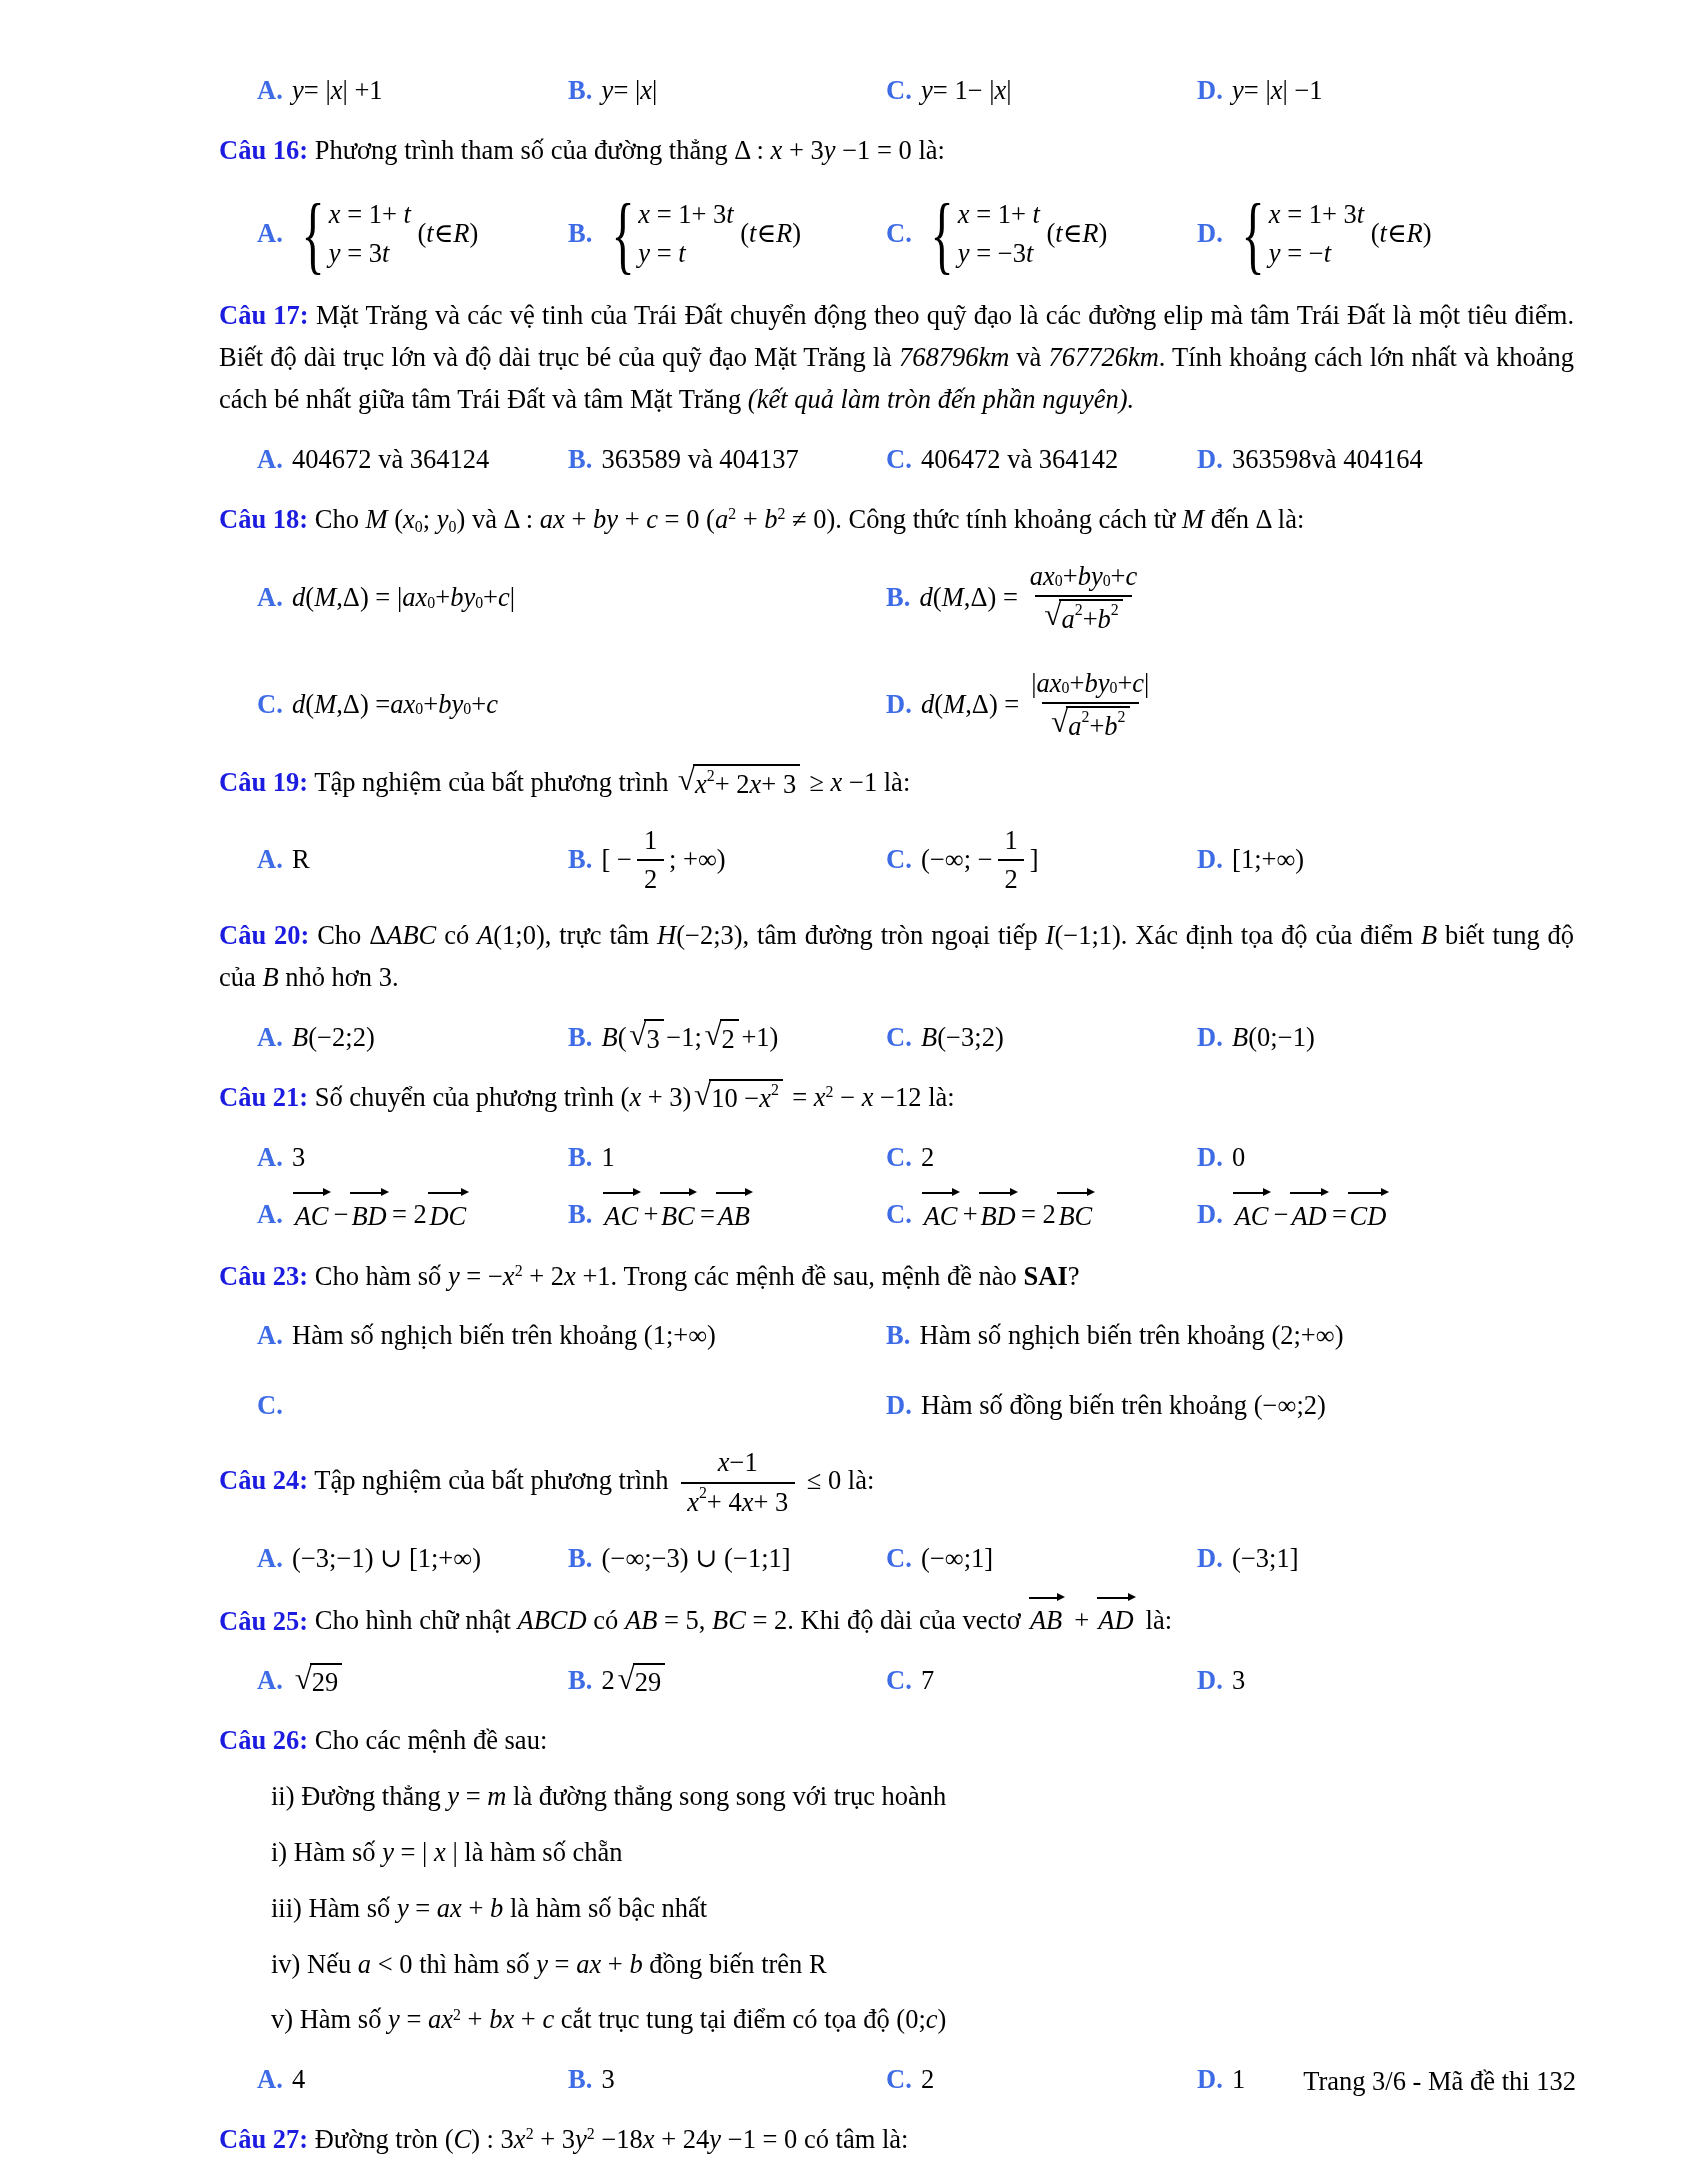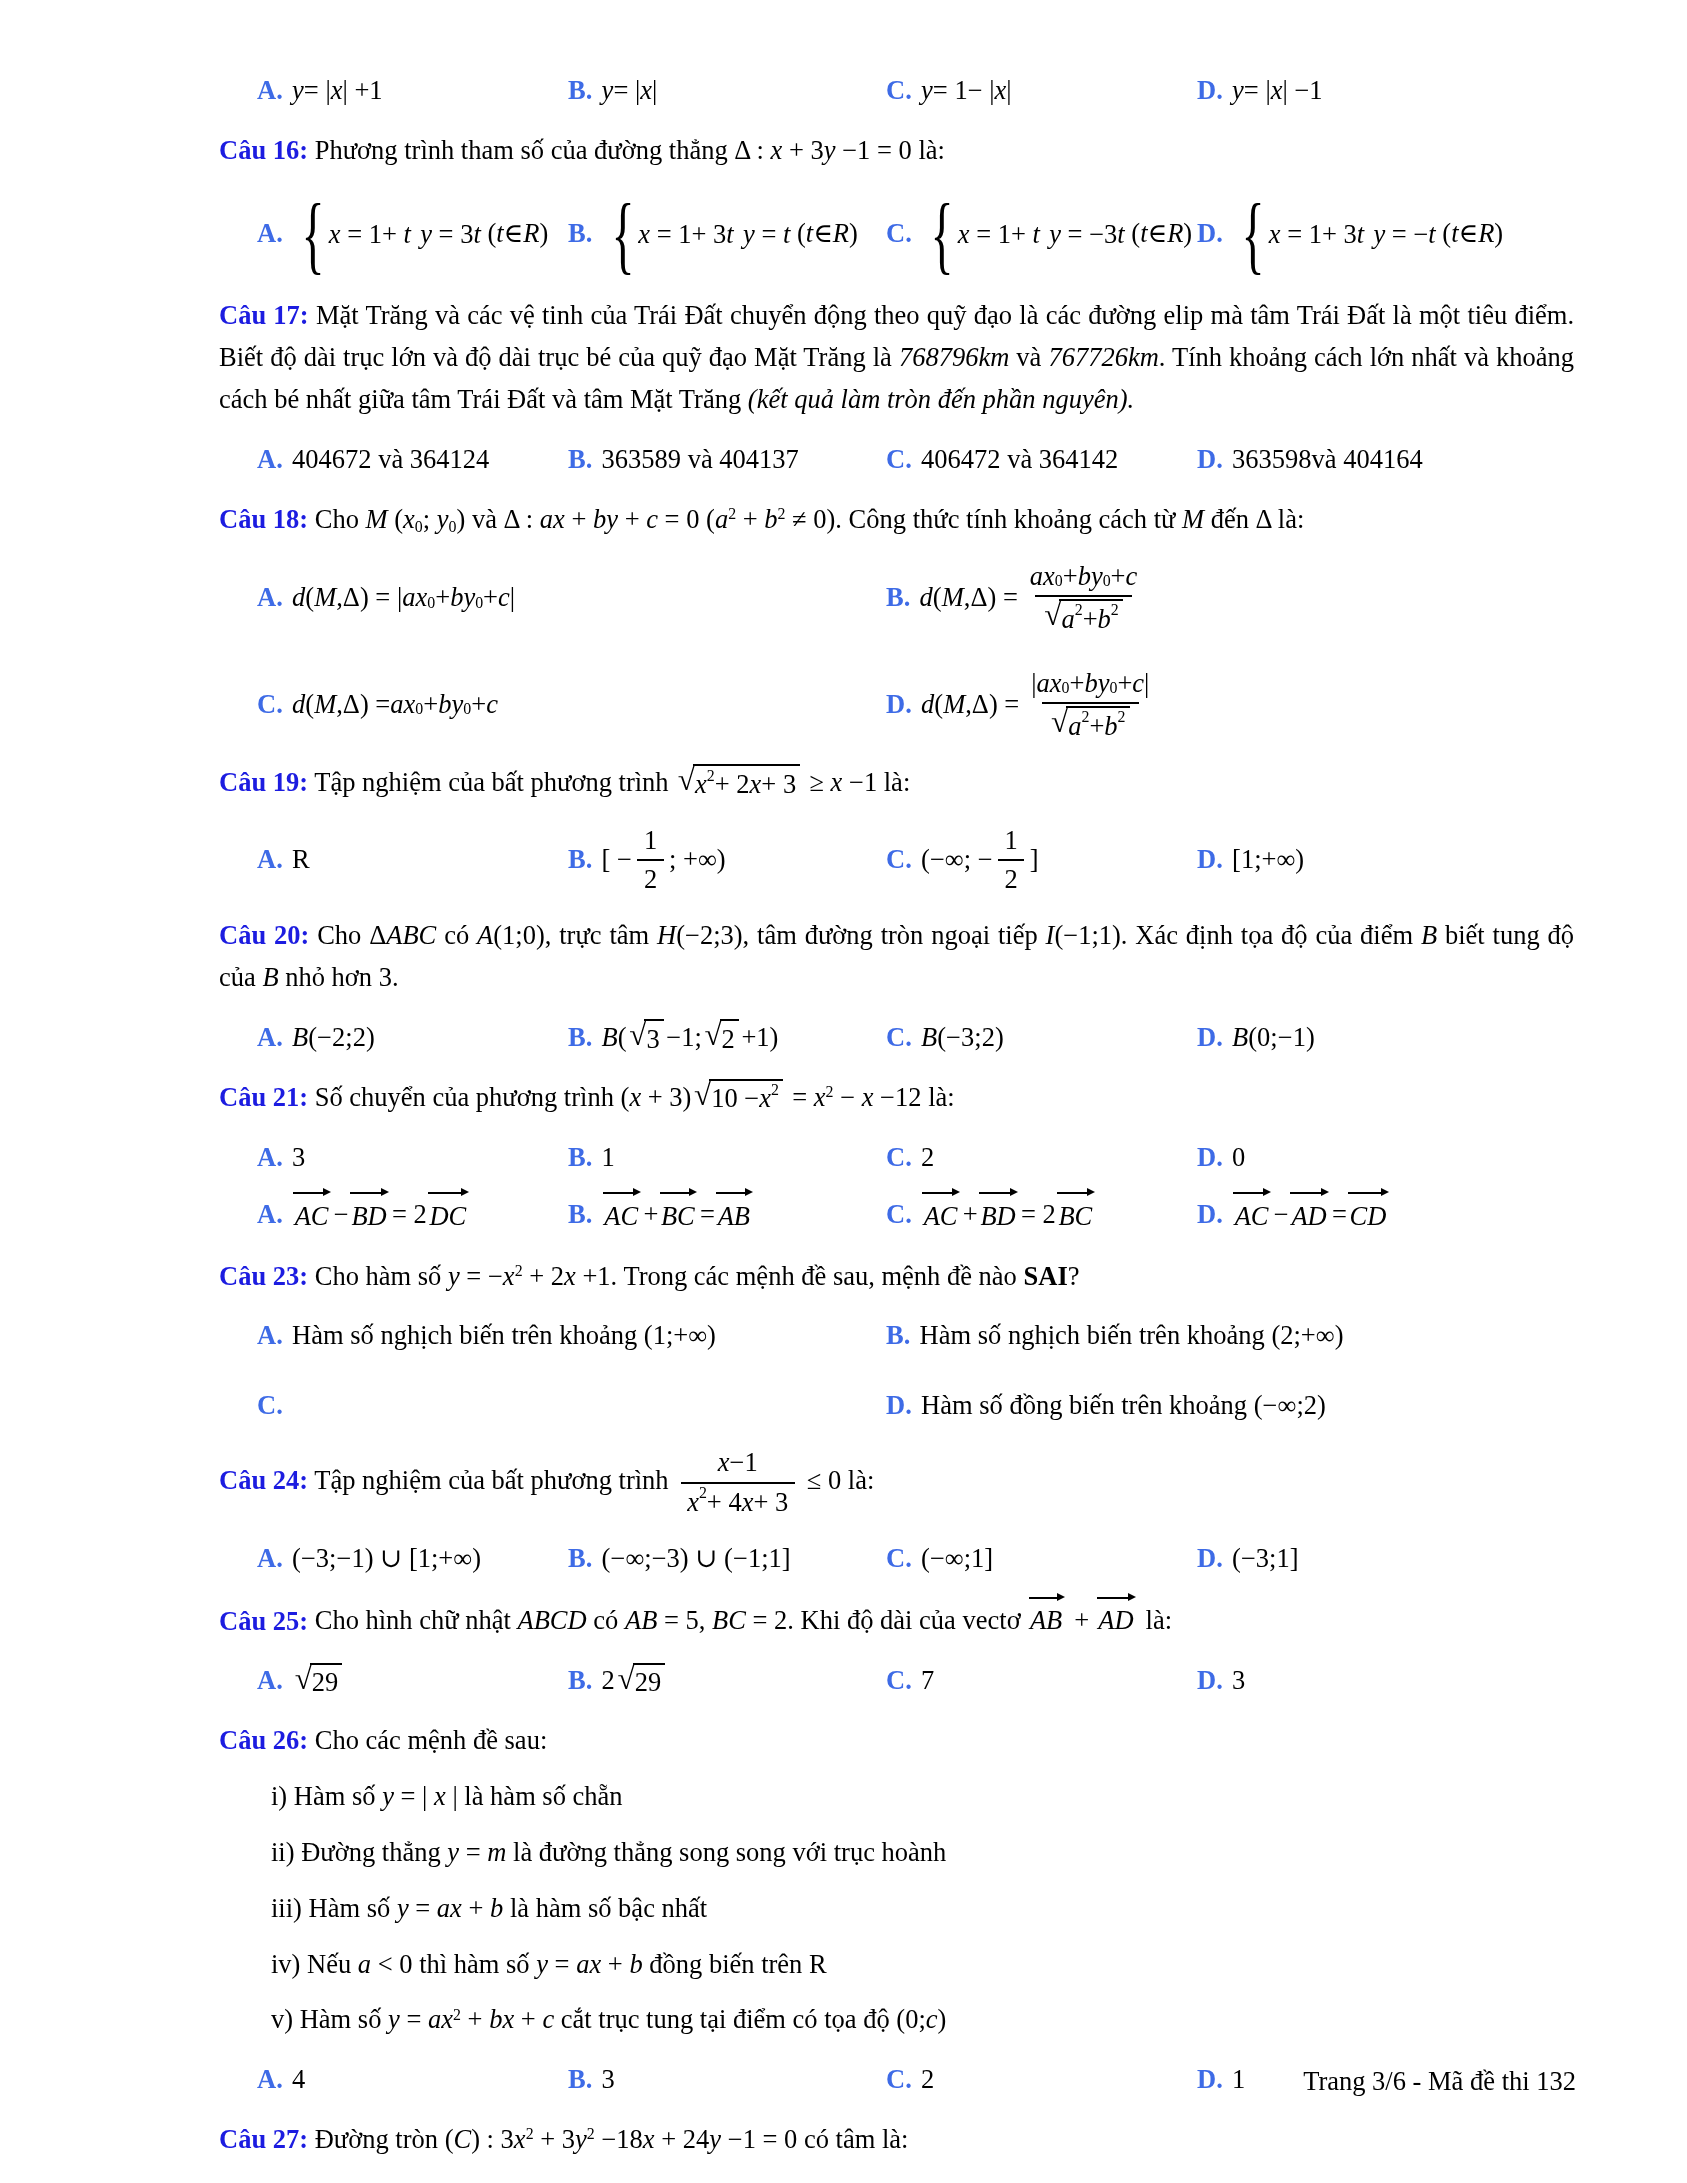--- a/index.html
+++ b/index.html
@@ -34,21 +34,21 @@
   .m-sup{font-size:60%;position:relative;top:-0.55em;line-height:0;}
   .m-sub{font-size:60%;position:relative;top:0.28em;line-height:0;}
   .frac{display:inline-flex;flex-direction:column;align-items:center;vertical-align:middle;margin:1.3px 5.3px;line-height:1.25;}
   .frac-n{padding:0 6.6px 2px 6.6px;display:inline-flex;align-items:center;}
   .frac-d{border-top:2px solid var(--ink);padding:2px 6.6px 0 6.6px;display:inline-flex;align-items:center;}
   .sqrt{display:inline-flex;align-items:flex-start;margin:0 2.6px;line-height:1.3;}
   .sqrt-sign{font-size:1.18em;line-height:1.1;transform:translateY(-0.7px);}
   .sqrt-body{border-top:2px solid var(--ink);padding:0.7px 4px 0 2px;margin-left:-2px;display:inline-flex;align-items:center;}
   .cases{display:inline-flex;align-items:center;margin-right:6.6px;}
   .cases-brace{font-size:3.3em;line-height:1;font-weight:400;transform:scaleX(0.55);margin-right:-5.3px;}
-  .cases-lines{display:inline-flex;flex-direction:row;gap:9.3px;line-height:1.15;}
+  .cases-lines{display:inline-flex;flex-direction:column;gap:9.3px;line-height:1.15;}
   .cases-line{display:inline-block;}
   .vec{font-style:italic;position:relative;margin:2.6px 5.3px 0 2.6px;display:inline-block;}
   .vec::before{content:"";position:absolute;top:-3.3px;left:-1.3px;right:5.3px;border-top:2px solid var(--ink);}
   .vec::after{content:"";position:absolute;top:-7.3px;right:-2.6px;width:0;height:0;
     border-left:8px solid var(--ink);border-top:4px solid transparent;border-bottom:4px solid transparent;}
   .footer{position:absolute;right:111px;bottom:80px;font-size:26.5px;color:var(--ink);}
 </style>
 </head>
 <body>
 
@@ -585,22 +585,22 @@
           <div class="opt">
             <span class="letter">D.</span>
             <span class="opt-content">
               <span class="m-t">3</span>
             </span>
           </div>
         </div>
       </section>
       <section class="question">
         <p class="qline"><span class="qlabel">Câu 26:</span> <span class="qprompt"><span class="m-t">Cho các mệnh đề sau:</span></span></p>
+        <p class="qline sub-line"><span class="m-t">ii) Đường thẳng </span><span class="m-i">y</span><span class="m-t"> = </span><span class="m-i">m</span><span class="m-t"> là đường thẳng song song với trục hoành</span></p>
         <p class="qline sub-line"><span class="m-t">i) Hàm số </span><span class="m-i">y</span><span class="m-t"> = | </span><span class="m-i">x</span><span class="m-t"> | là hàm số chẵn</span></p>
-        <p class="qline sub-line"><span class="m-t">ii) Đường thẳng </span><span class="m-i">y</span><span class="m-t"> = </span><span class="m-i">m</span><span class="m-t"> là đường thẳng song song với trục hoành</span></p>
         <p class="qline sub-line"><span class="m-t">iii) Hàm số </span><span class="m-i">y</span><span class="m-t"> = </span><span class="m-i">ax</span><span class="m-t"> + </span><span class="m-i">b</span><span class="m-t"> là hàm số bậc nhất</span></p>
         <p class="qline sub-line"><span class="m-t">iv) Nếu </span><span class="m-i">a</span><span class="m-t"> &lt; 0 thì hàm số </span><span class="m-i">y</span><span class="m-t"> = </span><span class="m-i">ax</span><span class="m-t"> + </span><span class="m-i">b</span><span class="m-t"> đồng biến trên R</span></p>
         <p class="qline sub-line"><span class="m-t">v) Hàm số </span><span class="m-i">y</span><span class="m-t"> = </span><span class="m-i">ax</span><span class="m-sup">2</span><span class="m-t"> + </span><span class="m-i">bx</span><span class="m-t"> + </span><span class="m-i">c</span><span class="m-t"> cắt trục tung tại điểm có tọa độ (0;</span><span class="m-i">c</span><span class="m-t">)</span></p>
         <div class="opts row4">
           <div class="opt">
             <span class="letter">A.</span>
             <span class="opt-content">
               <span class="m-t">4</span>
             </span>
           </div>

